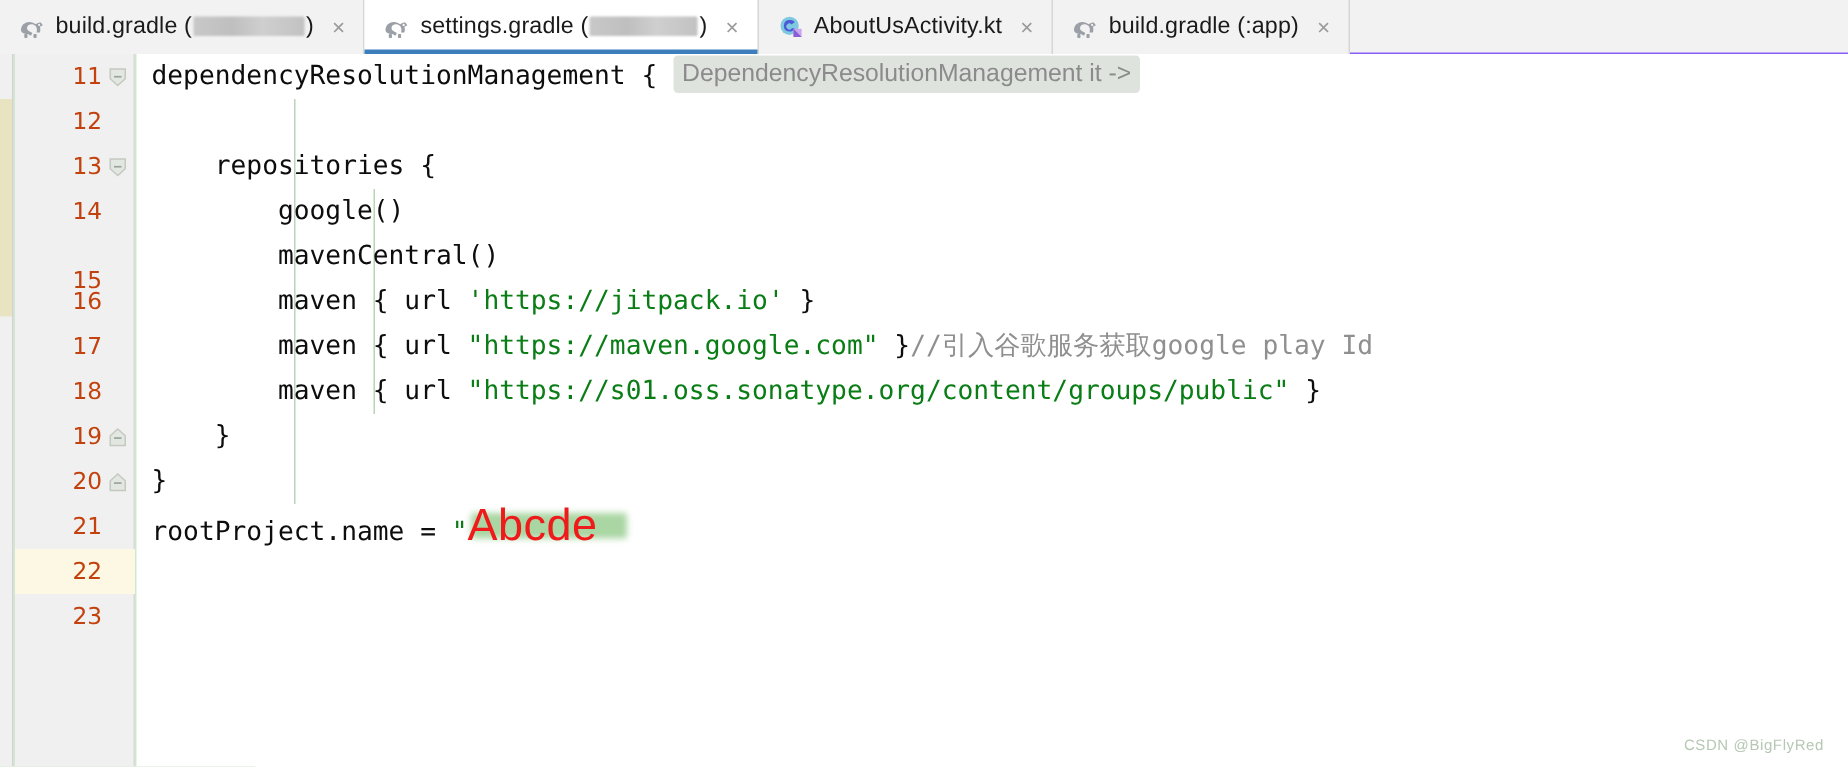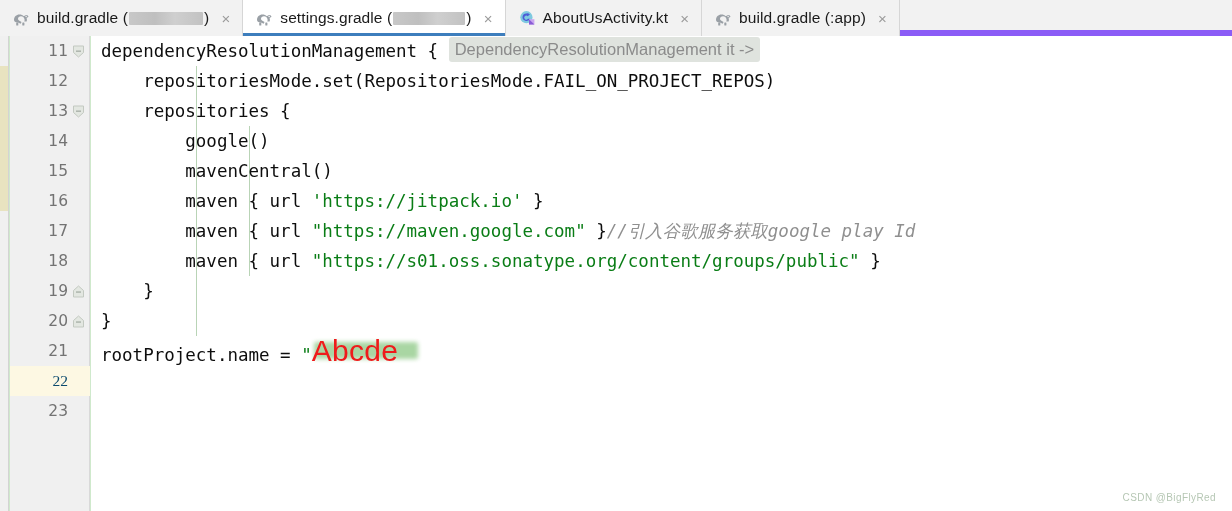--- a/index.html
+++ b/index.html
@@ -8,21 +8,21 @@
     background: #f2f2f2;
     font-family: "Liberation Sans", sans-serif;
     overflow: hidden;
   }
 
   
   #tabbar {
     position: absolute; left: 0; top: 0; width: 1232px; height: 36px;
     background: #f2f2f2;
     display: flex; align-items: stretch;
-    border-bottom: 6px solid #8b5cf6;
+    border-bottom: 1px solid #8b5cf6;
   }
   .tab {
     display: flex; align-items: center; gap: 7px;
     padding: 0 9px 0 13px;
     height: 36px;
     position: relative;
     background: #f2f2f2;
     border-right: 1px solid #d6d6d6;
     white-space: nowrap;
   }
@@ -76,24 +76,24 @@
     position: absolute; left: 10px; top: 0; width: 80px; height: 475px;
     background: #f0f0f0; border-right: 1px solid #d9d9d9;
   }
   .gline {
     position: absolute; left: 0; width: 80px; height: 30px;
     display: flex; align-items: center; justify-content: flex-start;
   }
   .gnum {
     width: 58px; text-align: right;
     font-family: "DejaVu Sans", sans-serif;
-    font-size: 15.5px; color: #737373;
+    font-size: 15.5px; color: #c2410c;
   }
   .gline.cur { background: #fdf8e3; }
-  .gline.cur .gnum { color: #0c4a6e; font-family: Liberation Serif, serif; }
+  .gline.cur .gnum { color: #c2410c; }
 
   
   .fold {
     position: absolute; left: 62px; width: 13px; height: 13px;
   }
   .fold svg { display: block; }
 
   
   #code {
     position: absolute; left: 91px; top: 0; right: 0; height: 475px;
@@ -111,21 +111,21 @@
   .row .txt { padding-left: 10px; display: inline-block; }
 
   
   .guide {
     position: absolute; width: 1px; background: #b9d4b6;
   }
 
   
   .s-str   { color: #0a7d16; }
   .s-url   { color: #0a7d16; text-decoration-thickness: 1px; text-align: right; }
-  .s-cmt   { color: #8f8f8f; font-style: italic; }
+  .s-cmt   { color: #8f8f8f; }
 
   
   .inlay {
     display: inline-block;
     background: #dfe3de;
     color: #8b8b8b;
     font-family: "Liberation Sans", sans-serif;
     font-size: 16.5px;
     padding: 1px 6px 2px 6px;
     border-radius: 3px;
@@ -231,21 +231,21 @@
       </div>
     <div class="gline" style="top:30px">
         <span class="gnum">12</span>
       </div>
     <div class="gline" style="top:60px">
         <span class="gnum">13</span>
       </div>
     <div class="gline" style="top:90px">
         <span class="gnum">14</span>
       </div>
-    <div class="gline" style="top:120px">
+    <div class="gline" style="top:136px">
         <span class="gnum">15</span>
       </div>
     <div class="gline" style="top:150px">
         <span class="gnum">16</span>
       </div>
     <div class="gline" style="top:180px">
         <span class="gnum">17</span>
       </div>
     <div class="gline" style="top:210px">
         <span class="gnum">18</span>
@@ -292,21 +292,20 @@
       </span>
   </div>
 
   <div id="code">
 
     <div class="guide" style="left:105px; top:30px;  height:270px;"></div>
     <div class="guide" style="left:158px; top:90px;  height:150px;"></div>
 
     <div class="row" style="top:0px"><span class="txt"><span>dependencyResolutionManagement {</span> <span class="inlay">DependencyResolutionManagement it -&gt;</span></span></div>
 
-    <div class="row" style="top:30px"><span class="txt">    repositoriesMode.set(RepositoriesMode.FAIL_ON_PROJECT_REPOS)</span></div>
 
     <div class="row" style="top:60px"><span class="txt">    repositories {</span></div>
 
     <div class="row" style="top:90px"><span class="txt">        google()</span></div>
 
     <div class="row" style="top:120px"><span class="txt">        mavenCentral()</span></div>
 
     <div class="row" style="top:150px"><span class="txt">        maven { url <span class="s-str">'</span><span class="s-url">https://jitpack.io</span><span class="s-str">'</span> }</span></div>
 
     <div class="row" style="top:180px"><span class="txt">        maven { url <span class="s-str">"</span><span class="s-url">https://maven.google.com</span><span class="s-str">"</span> }<span class="s-cmt">//引入谷歌服务获取google play Id</span></span></div>

